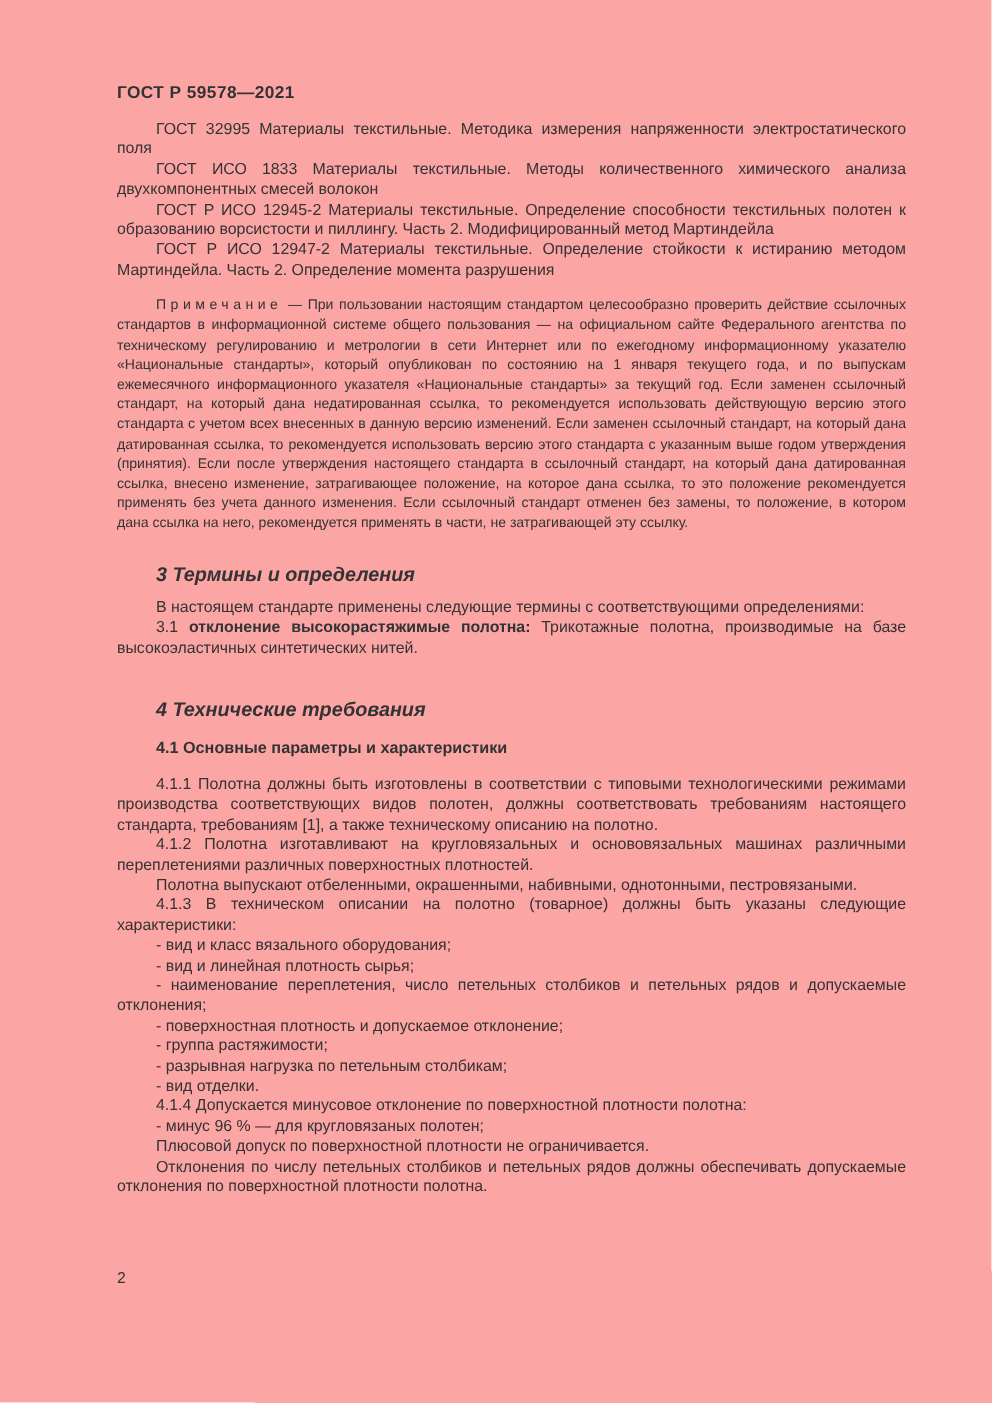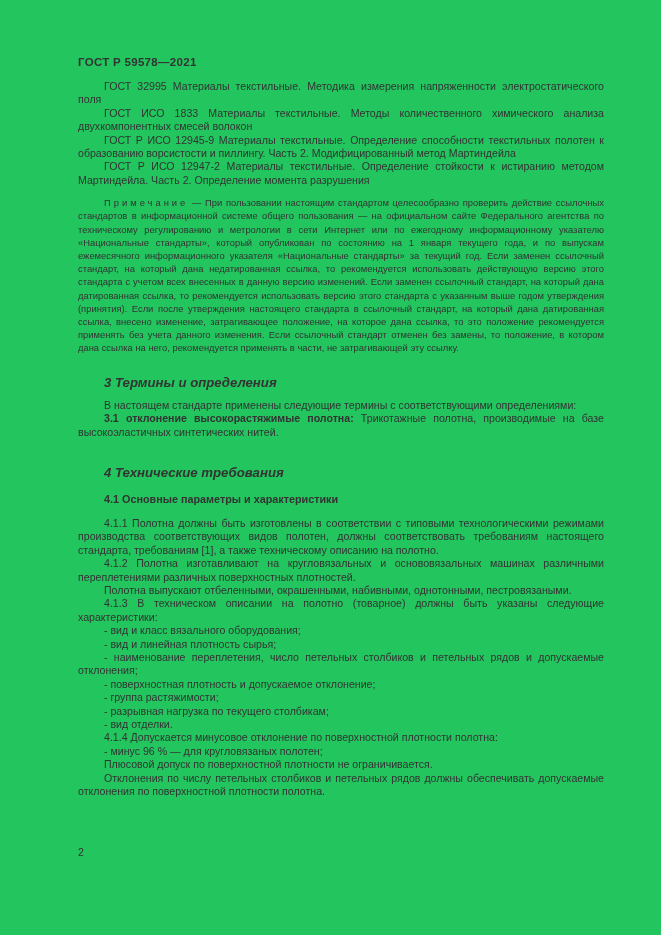--- a/index.html
+++ b/index.html
@@ -1,17 +1,17 @@
 <!DOCTYPE html>
 <html lang="ru"><head>
 <meta charset="utf-8">
 <style>
   html,body{margin:0;padding:0;background:#ffffff;}
   .page{
-    width:661px;height:935px;background:#22c55e;position:relative;
+    width:661px;height:935px;background:#fca5a5;position:relative;
     box-sizing:border-box;padding:56px 57px 0 78px;
     font-family:"Liberation Sans","DejaVu Sans",sans-serif;
     color:#333333;overflow:hidden;
   }
   .doc-header{
     font-size:11.5px;font-weight:bold;letter-spacing:.3px;margin:0 0 12px 0;
   }
   p{margin:0;}
   .body-p{
     font-size:10.6px;line-height:13.4px;text-align:justify;text-indent:26px;
@@ -21,36 +21,36 @@
     margin-top:9px;
   }
   .note-label{letter-spacing:3px;}
   .h-section{
     font-size:13.2px;font-weight:bold;margin:20px 0 9px 0;padding-left:26px;font-style:italic;
   }
   .h-section.tech{margin-top:26px;margin-bottom:13px;}
   .h-sub{
     font-size:10.8px;font-weight:bold;margin:0 0 12px 0;padding-left:26px;
   }
-  .term-num{font-weight:bold;}
+  .term-num{font-weight:normal;}
   .term-name{font-weight:bold;}
   .page-number{
     position:absolute;left:78px;top:846px;font-size:10.5px;color:#333333;
   }
 </style>
 </head>
 <body>
 
 <div class="page">
 
   <div class="doc-header">ГОСТ Р 59578—2021</div>
 
   <p class="body-p">ГОСТ 32995 Материалы текстильные. Методика измерения напряженности электростатического поля</p>
   <p class="body-p">ГОСТ ИСО 1833 Материалы текстильные. Методы количественного химического анализа двухкомпонентных смесей волокон</p>
-  <p class="body-p">ГОСТ Р ИСО 12945-9 Материалы текстильные. Определение способности текстильных полотен к образованию ворсистости и пиллингу. Часть 2. Модифицированный метод Мартиндейла</p>
+  <p class="body-p">ГОСТ Р ИСО 12945-2 Материалы текстильные. Определение способности текстильных полотен к образованию ворсистости и пиллингу. Часть 2. Модифицированный метод Мартиндейла</p>
   <p class="body-p">ГОСТ Р ИСО 12947-2 Материалы текстильные. Определение стойкости к истиранию методом Мартиндейла. Часть 2. Определение момента разрушения</p>
 
   <p class="note-p"><span class="note-label">Примечание</span><span> — При пользовании настоящим стандартом целесообразно проверить действие ссылочных стандартов в информационной системе общего пользования — на официальном сайте Федерального агентства по техническому регулированию и метрологии в сети Интернет или по ежегодному информационному указателю «Национальные стандарты», который опубликован по состоянию на 1 января текущего года, и по выпускам ежемесячного информационного указателя «Национальные стандарты» за текущий год. Если заменен ссылочный стандарт, на который дана недатированная ссылка, то рекомендуется использовать действующую версию этого стандарта с учетом всех внесенных в данную версию изменений. Если заменен ссылочный стандарт, на который дана датированная ссылка, то рекомендуется использовать версию этого стандарта с указанным выше годом утверждения (принятия). Если после утверждения настоящего стандарта в ссылочный стандарт, на который дана датированная ссылка, внесено изменение, затрагивающее положение, на которое дана ссылка, то это положение рекомендуется применять без учета данного изменения. Если ссылочный стандарт отменен без замены, то положение, в котором дана ссылка на него, рекомендуется применять в части, не затрагивающей эту ссылку.</span></p>
 
   <div class="h-section">3 Термины и определения</div>
 
   <p class="body-p">В настоящем стандарте применены следующие термины с соответствующими определениями:</p>
 
   <p class="body-p"><span class="term-num">3.1 </span><span class="term-name">отклонение высокорастяжимые полотна:</span><span> Трикотажные полотна, производимые на базе высокоэластичных синтетических нитей.</span></p>
 
@@ -62,21 +62,21 @@
   <p class="body-p">4.1.1  Полотна должны быть изготовлены в соответствии с типовыми технологическими режимами производства соответствующих видов полотен, должны соответствовать требованиям настоящего стандарта, требованиям [1], а также техническому описанию на полотно.</p>
   <p class="body-p">4.1.2  Полотна изготавливают на кругловязальных и основовязальных машинах различными переплетениями различных поверхностных плотностей.</p>
   <p class="body-p">Полотна выпускают отбеленными, окрашенными, набивными, однотонными, пестровязаными.</p>
   <p class="body-p">4.1.3  В техническом описании на полотно (товарное) должны быть указаны следующие характеристики:</p>
 
   <p class="body-p">- вид и класс вязального оборудования;</p>
   <p class="body-p">- вид и линейная плотность сырья;</p>
   <p class="body-p">- наименование переплетения, число петельных столбиков и петельных рядов и допускаемые отклонения;</p>
   <p class="body-p">- поверхностная плотность и допускаемое отклонение;</p>
   <p class="body-p">- группа растяжимости;</p>
-  <p class="body-p">- разрывная нагрузка по текущего столбикам;</p>
+  <p class="body-p">- разрывная нагрузка по петельным столбикам;</p>
   <p class="body-p">- вид отделки.</p>
 
   <p class="body-p">4.1.4  Допускается минусовое отклонение по поверхностной плотности полотна:</p>
   <p class="body-p">- минус 96 % — для кругловязаных полотен;</p>
   <p class="body-p">Плюсовой допуск по поверхностной плотности не ограничивается.</p>
   <p class="body-p">Отклонения по числу петельных столбиков и петельных рядов должны обеспечивать допускаемые отклонения по поверхностной плотности полотна.</p>
 
   <div class="page-number">2</div>
 
 </div>

